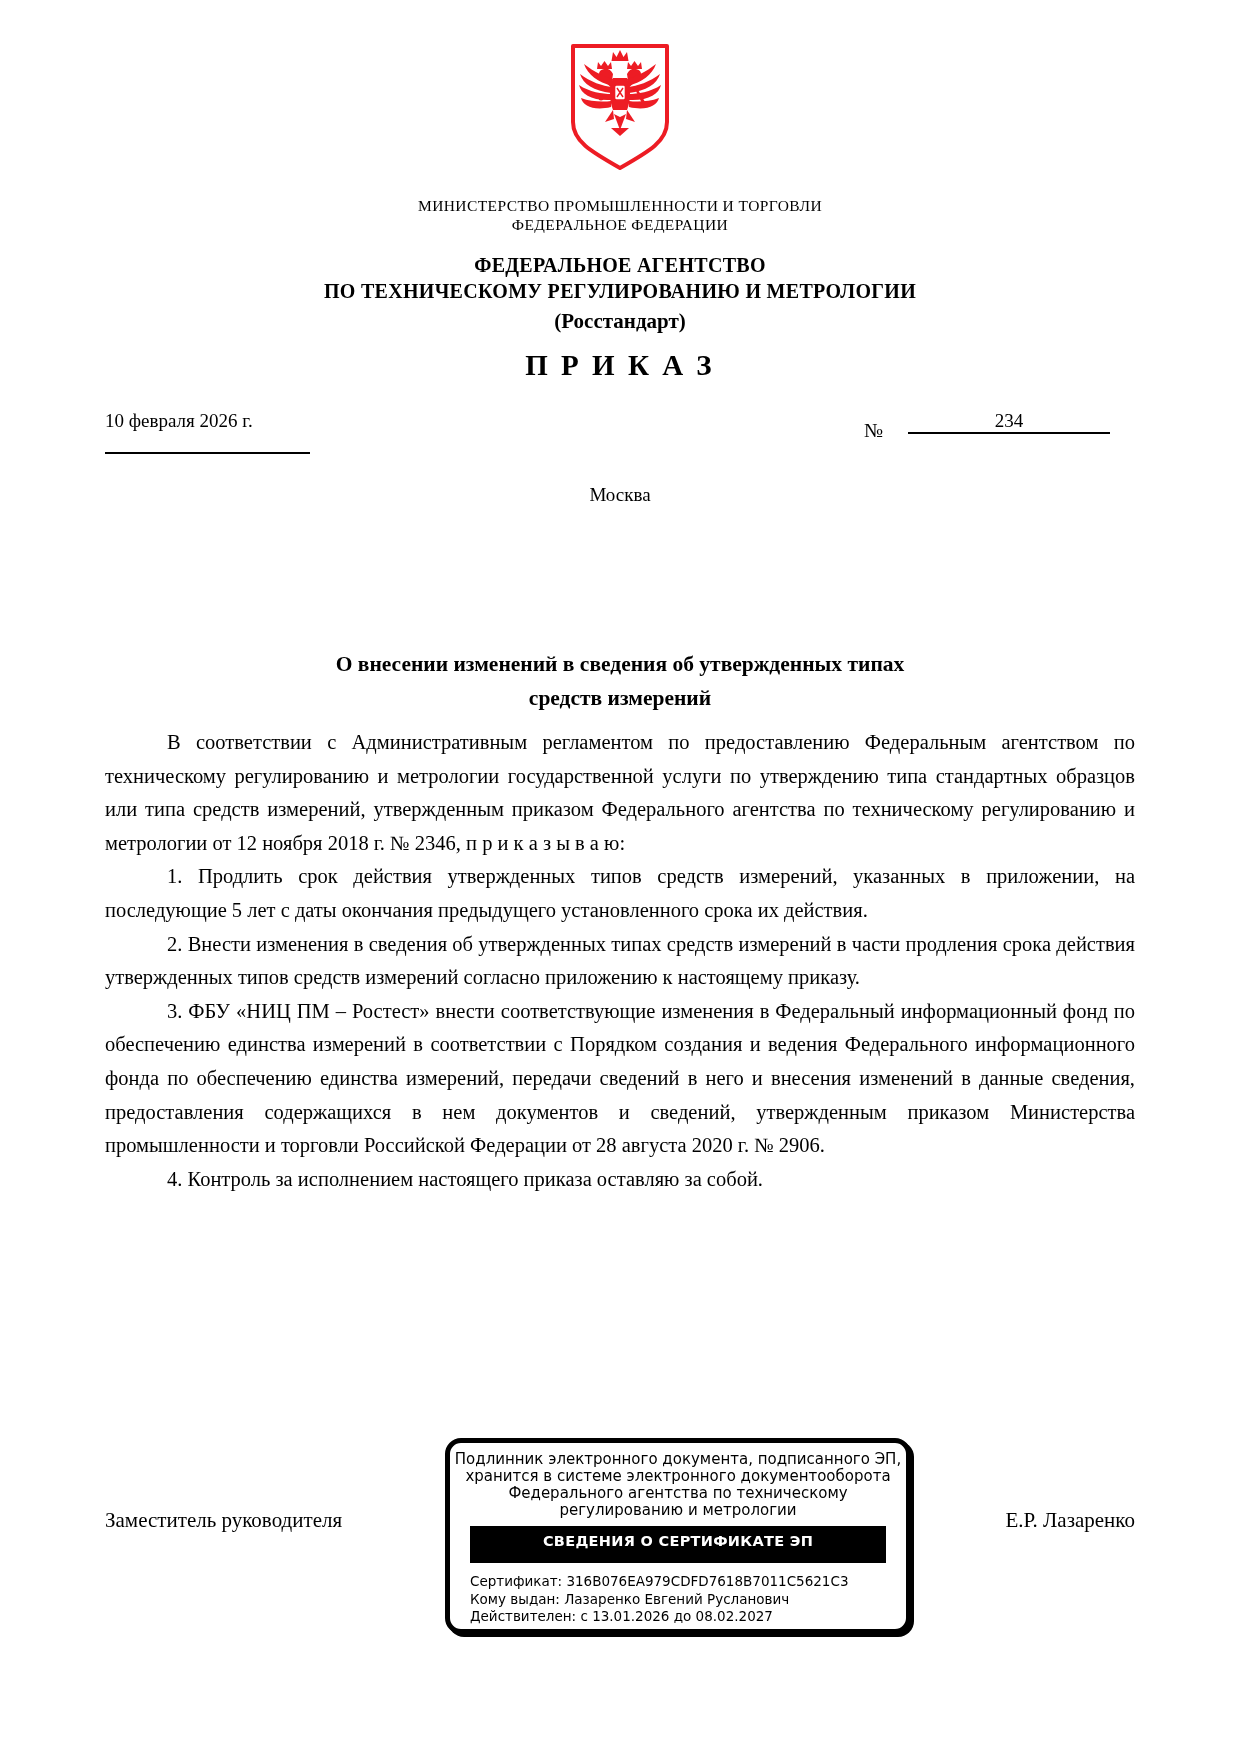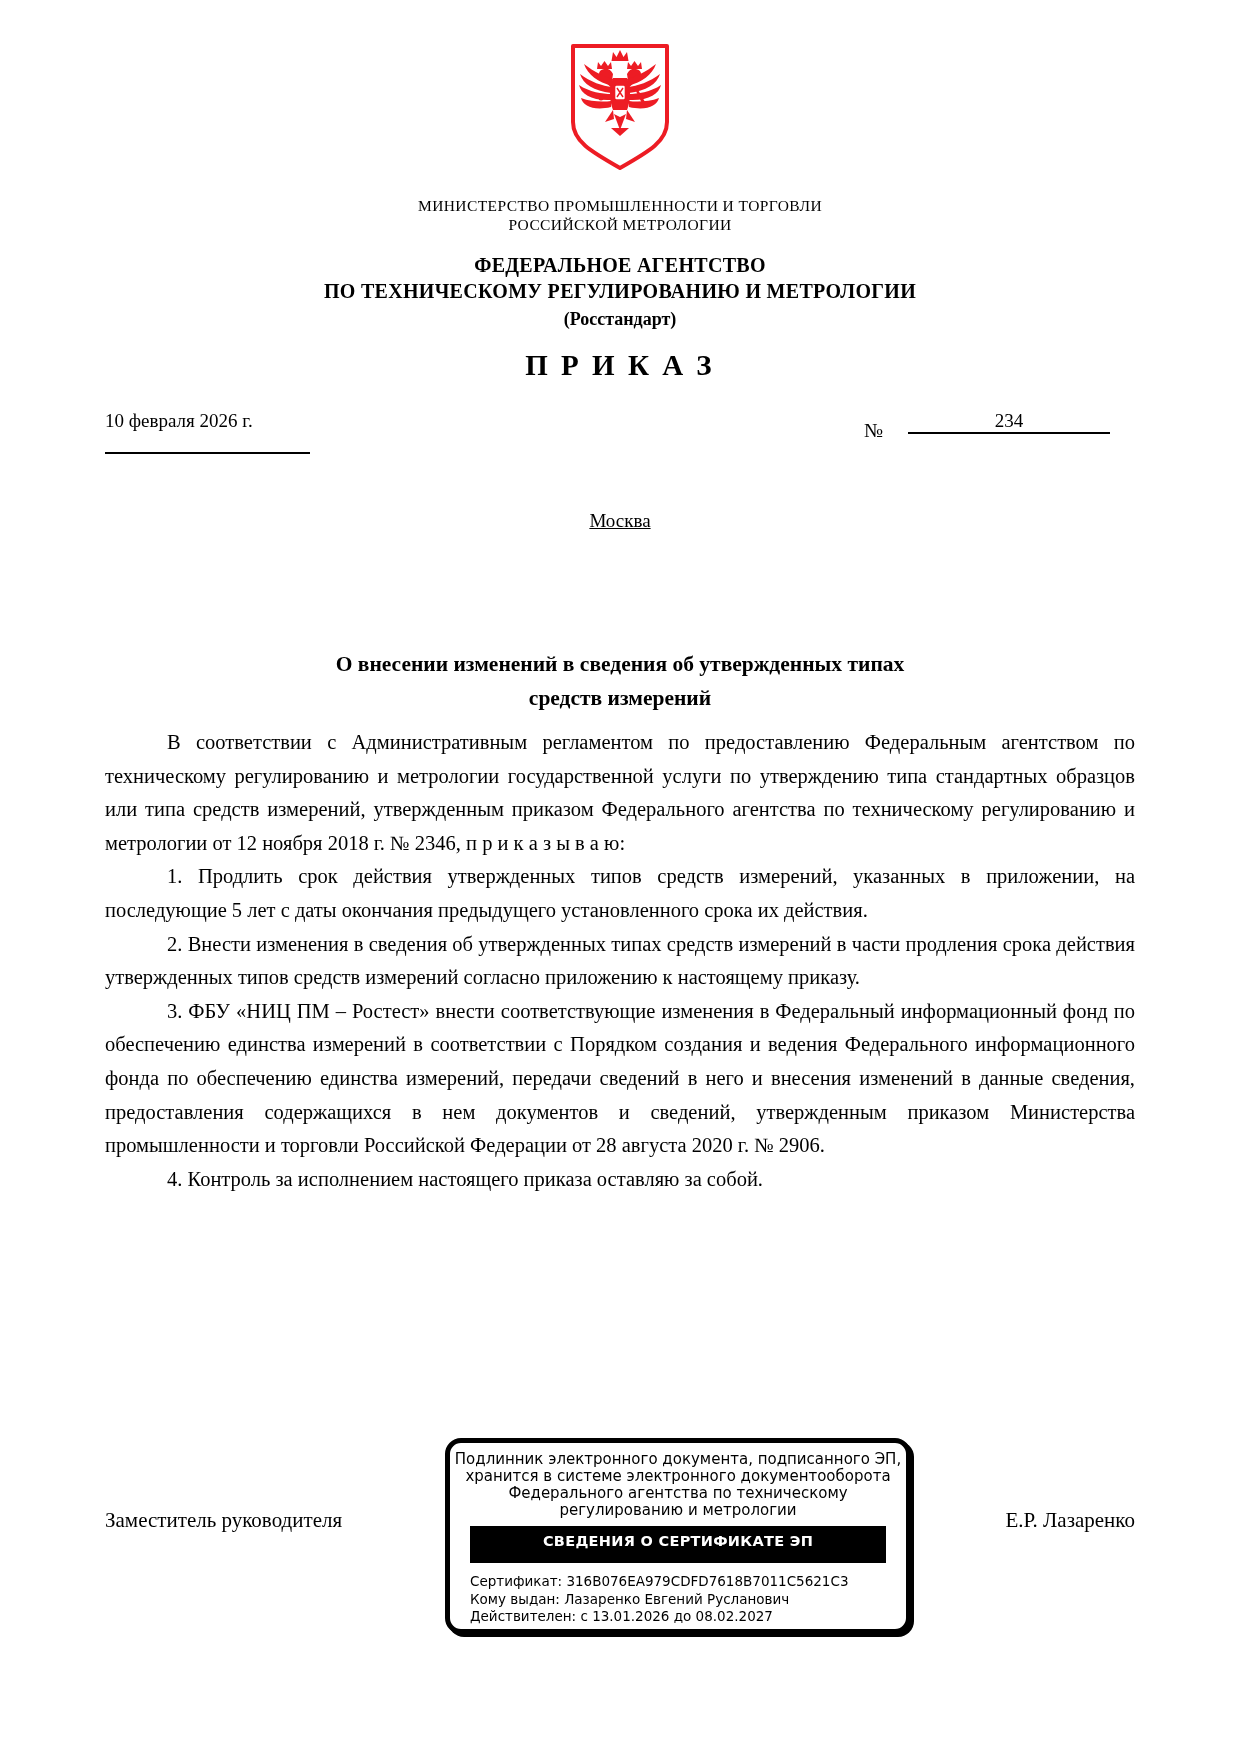--- a/index.html
+++ b/index.html
@@ -20,37 +20,37 @@
   .ministry {
     position: absolute; left: 105px; top: 176px; width: 1030px;
     text-align: center; font-size: 15.5px; line-height: 19px; letter-spacing: 0.4px;
   }
   .agency {
     position: absolute; left: 105px; top: 232px; width: 1030px;
     text-align: center; font-weight: bold; font-size: 20px; line-height: 26px; letter-spacing: 0.3px;
   }
   .rosstandart {
     position: absolute; left: 105px; top: 289px; width: 1030px;
-    text-align: center; font-weight: bold; font-size: 18px;
+    text-align: center; font-weight: bold; font-size: 21px;
   }
   .prikaz {
     position: absolute; left: 105px; top: 329px; width: 1030px;
     text-align: center; font-weight: bold; font-size: 29px; letter-spacing: 3px;
   }
   
   .date-group {
     position: absolute; left: 105px; top: 390px; width: 205px;
     border-bottom: 2px solid #000; padding-bottom: 20px; font-size: 19px; white-space: nowrap;
   }
   .num-sign { position: absolute; left: 864px; top: 399px; font-size: 20px; }
   .num-line {
     position: absolute; left: 908px; top: 390px; width: 202px;
     border-bottom: 2px solid #000; padding-bottom: 0; font-size: 19px; text-align: center;
   }
-  .city { position: absolute; left: 105px; top: 490px; width: 1030px; text-align: center; font-size: 19px; text-decoration: underline; }
+  .city { position: absolute; left: 105px; top: 464px; width: 1030px; text-align: center; font-size: 19px; }
   
   .doc-title {
     position: absolute; left: 105px; top: 627px; width: 1030px;
     text-align: center; font-weight: bold; font-size: 21.5px; line-height: 34px;
   }
   
   .body-text { position: absolute; left: 105px; top: 706px; width: 1030px; }
   .body-text p {
     margin: 0; font-size: 20.5px; line-height: 33.6px;
     text-align: justify; text-indent: 62px;
@@ -104,21 +104,21 @@
         <circle cx="34" cy="58" r="2.5"></circle>
         <path d="M70,48 l8,14 -3,1.5 -7,-14.5 z"></path>
       </g>
       <rect x="47.5" y="45" width="11" height="15" rx="2" fill="#fff" stroke="currentColor" stroke-width="1.6"></rect>
       <path d="M50,48 l6,9 M56,48 l-6,9" stroke="currentColor" stroke-width="1.4" fill="none"></path>
     </svg>
   </div>
 
   <div class="ministry">
     <div>МИНИСТЕРСТВО ПРОМЫШЛЕННОСТИ И ТОРГОВЛИ</div>
-    <div>РОССИЙСКОЙ МЕТРОЛОГИИ</div>
+    <div>ФЕДЕРАЛЬНОЕ ФЕДЕРАЦИИ</div>
   </div>
 
   <div class="agency">
     <div>ФЕДЕРАЛЬНОЕ АГЕНТСТВО</div>
     <div>ПО ТЕХНИЧЕСКОМУ РЕГУЛИРОВАНИЮ И МЕТРОЛОГИИ</div>
   </div>
 
   <div class="rosstandart">(Росстандарт)</div>
 
   <div class="prikaz">П Р И К А З</div>

